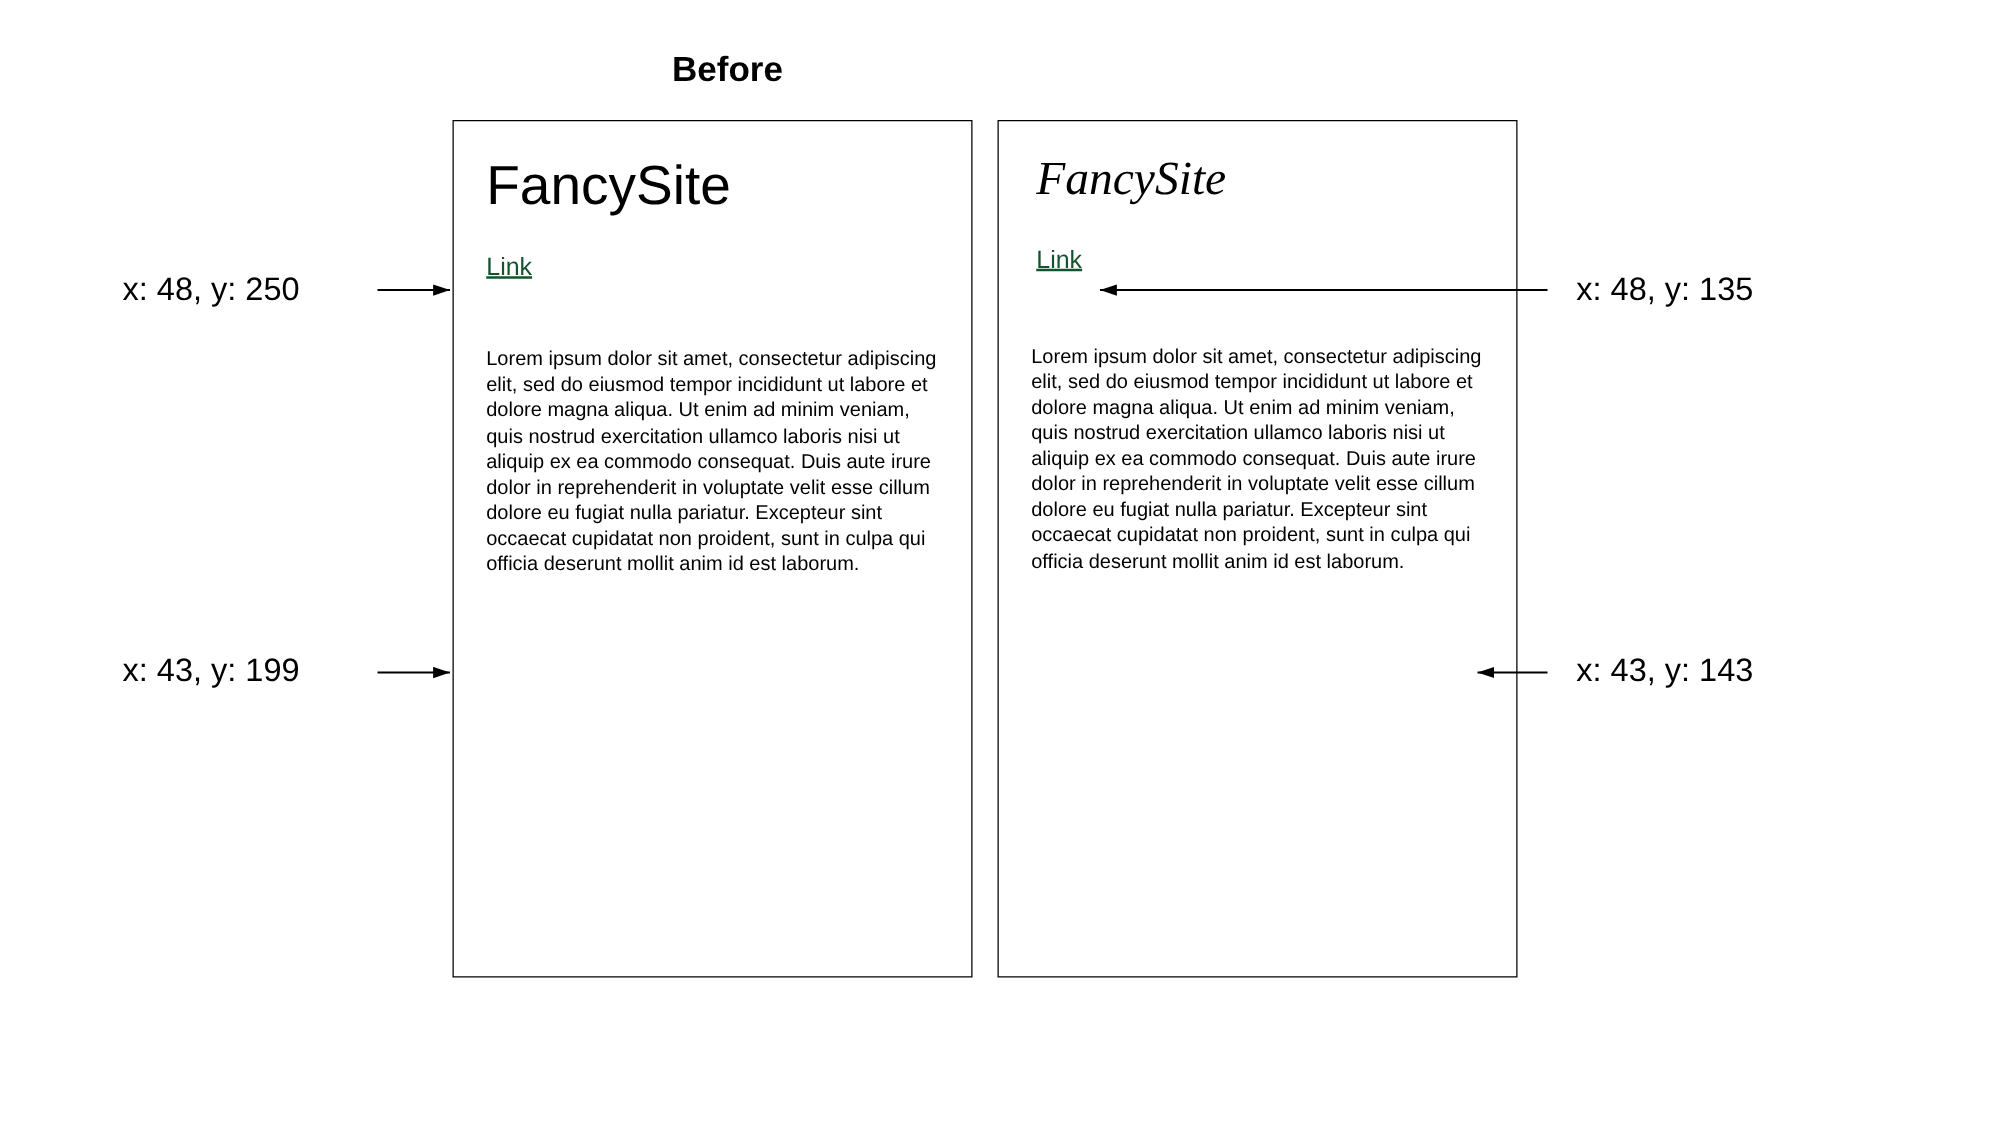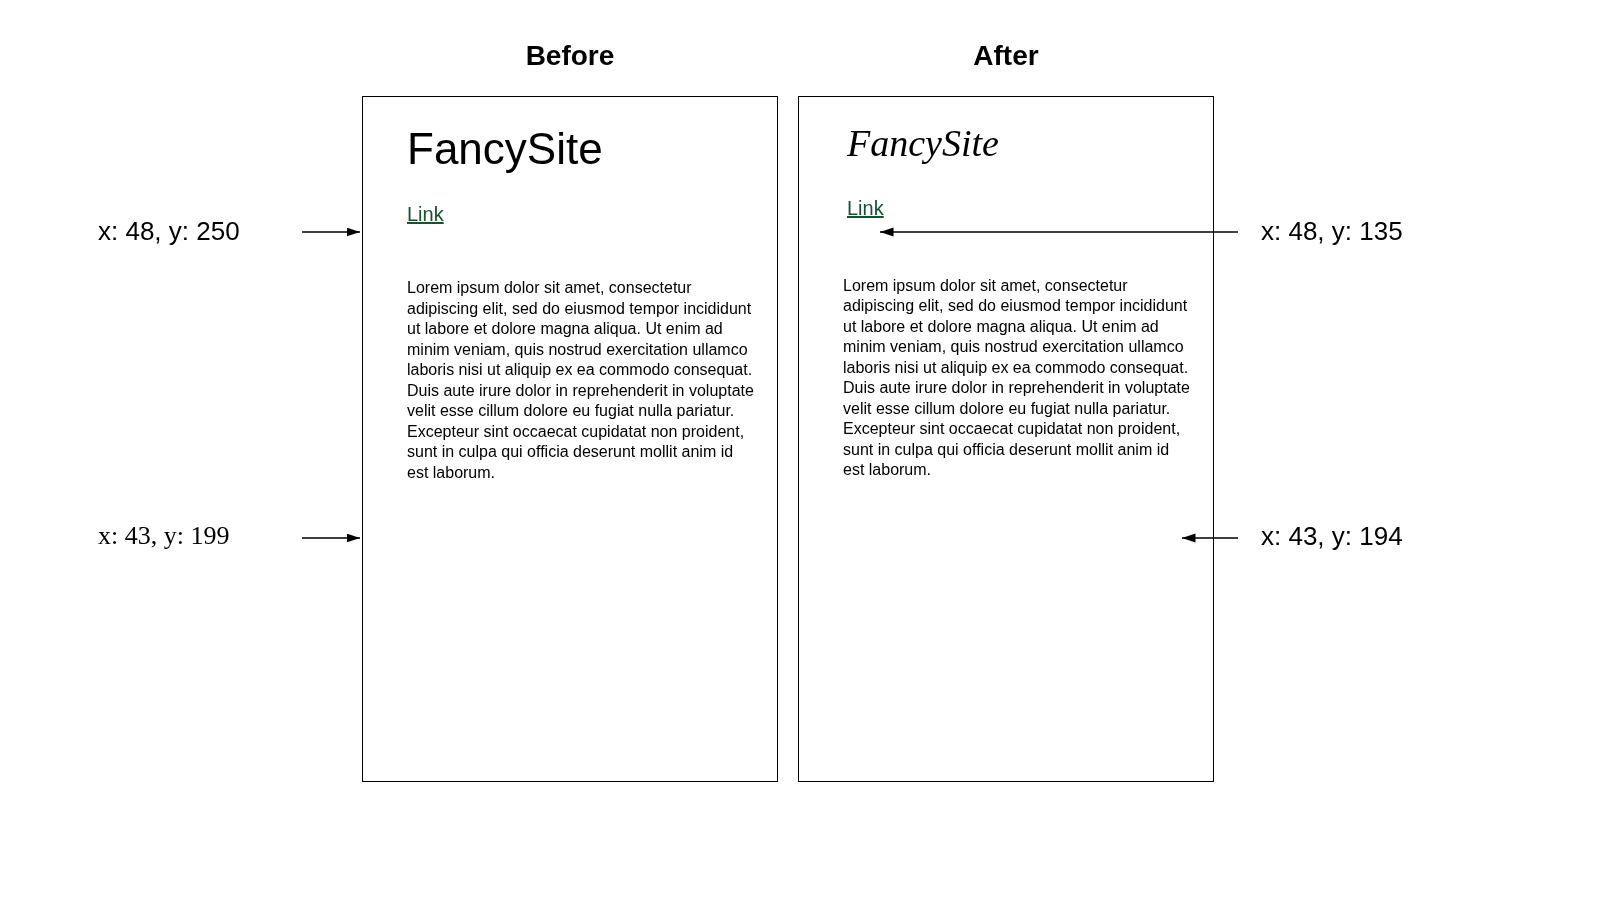--- a/index.html
+++ b/index.html
@@ -14,31 +14,31 @@
     width: 1600px;
     height: 903px;
   }
   .col-header {
     position: absolute;
     top: 40px;
     font-size: 28px;
     font-weight: 700;
     text-align: center;
   }
-  .col-header.before { left: 362px; width: 416px; }
+  .col-header.before { left: 374px; width: 416px; }
   .col-header.after  { left: 798px; width: 416px; }
 
   .frame {
     position: absolute;
     top: 96px;
     width: 416px;
     height: 686px;
     border: 1px solid #000;
     box-sizing: border-box;
-    padding: 18px 22px 18px 40px;
+    padding: 18px 22px 18px 22px;
     background: #fff;
   }
   .frame.before { left: 362px; }
   .frame.after  { left: 798px; }
 
   .site-title {
     font-size: 44px;
     font-weight: 400;
     line-height: 1.1;
     margin: 10px 0 30px 4px;
@@ -79,39 +79,38 @@
   
   svg.arrow { position: absolute; overflow: visible; }
 
 </style>
 </head>
 <body>
 
 <div class="stage">
 
   <div class="col-header before">Before</div>
-  <div class="col-header after">After</div>
 
   <div class="frame before">
     <div class="site-title">FancySite</div>
     <a class="link" href="#">Link</a>
     <p class="body-copy">Lorem ipsum dolor sit amet, consectetur adipiscing elit, sed do eiusmod tempor incididunt ut labore et dolore magna aliqua. Ut enim ad minim veniam, quis nostrud exercitation ullamco laboris nisi ut aliquip ex ea commodo consequat. Duis aute irure dolor in reprehenderit in voluptate velit esse cillum dolore eu fugiat nulla pariatur. Excepteur sint occaecat cupidatat non proident, sunt in culpa qui officia deserunt mollit anim id est laborum.</p>
   </div>
 
   <div class="frame after">
     <div class="site-title">FancySite</div>
     <a class="link" href="#">Link</a>
     <p class="body-copy">Lorem ipsum dolor sit amet, consectetur adipiscing elit, sed do eiusmod tempor incididunt ut labore et dolore magna aliqua. Ut enim ad minim veniam, quis nostrud exercitation ullamco laboris nisi ut aliquip ex ea commodo consequat. Duis aute irure dolor in reprehenderit in voluptate velit esse cillum dolore eu fugiat nulla pariatur. Excepteur sint occaecat cupidatat non proident, sunt in culpa qui officia deserunt mollit anim id est laborum.</p>
   </div>
 
   <div class="coord-label left" style="left:98px; top:216px;">x: 48, y: 250</div>
-  <div class="coord-label left" style="left:98px; top:521px;font-family:Liberation Serif, serif;">x: 43, y: 199</div>
+  <div class="coord-label left" style="left:98px; top:521px;">x: 43, y: 199</div>
 
   <div class="coord-label right" style="left:1248px; top:216px;">x: 48, y: 135</div>
-  <div class="coord-label right" style="left:1248px; top:521px;">x: 43, y: 194</div>
+  <div class="coord-label right" style="left:1248px; top:521px;">x: 43, y: 143</div>
 
   <svg class="arrow" style="left:302px; top:222px; width:60px; height:20px;">
     <defs>
       <marker id="arrR1" markerWidth="10" markerHeight="10" refX="9" refY="3" orient="auto">
         <path d="M0,0 L9,3 L0,6 Z" fill="#000"></path>
       </marker>
     </defs>
     <line x1="0" y1="10" x2="58" y2="10" stroke="#000" stroke-width="1.5" marker-end="url(#arrR1)"></line>
   </svg>
 

